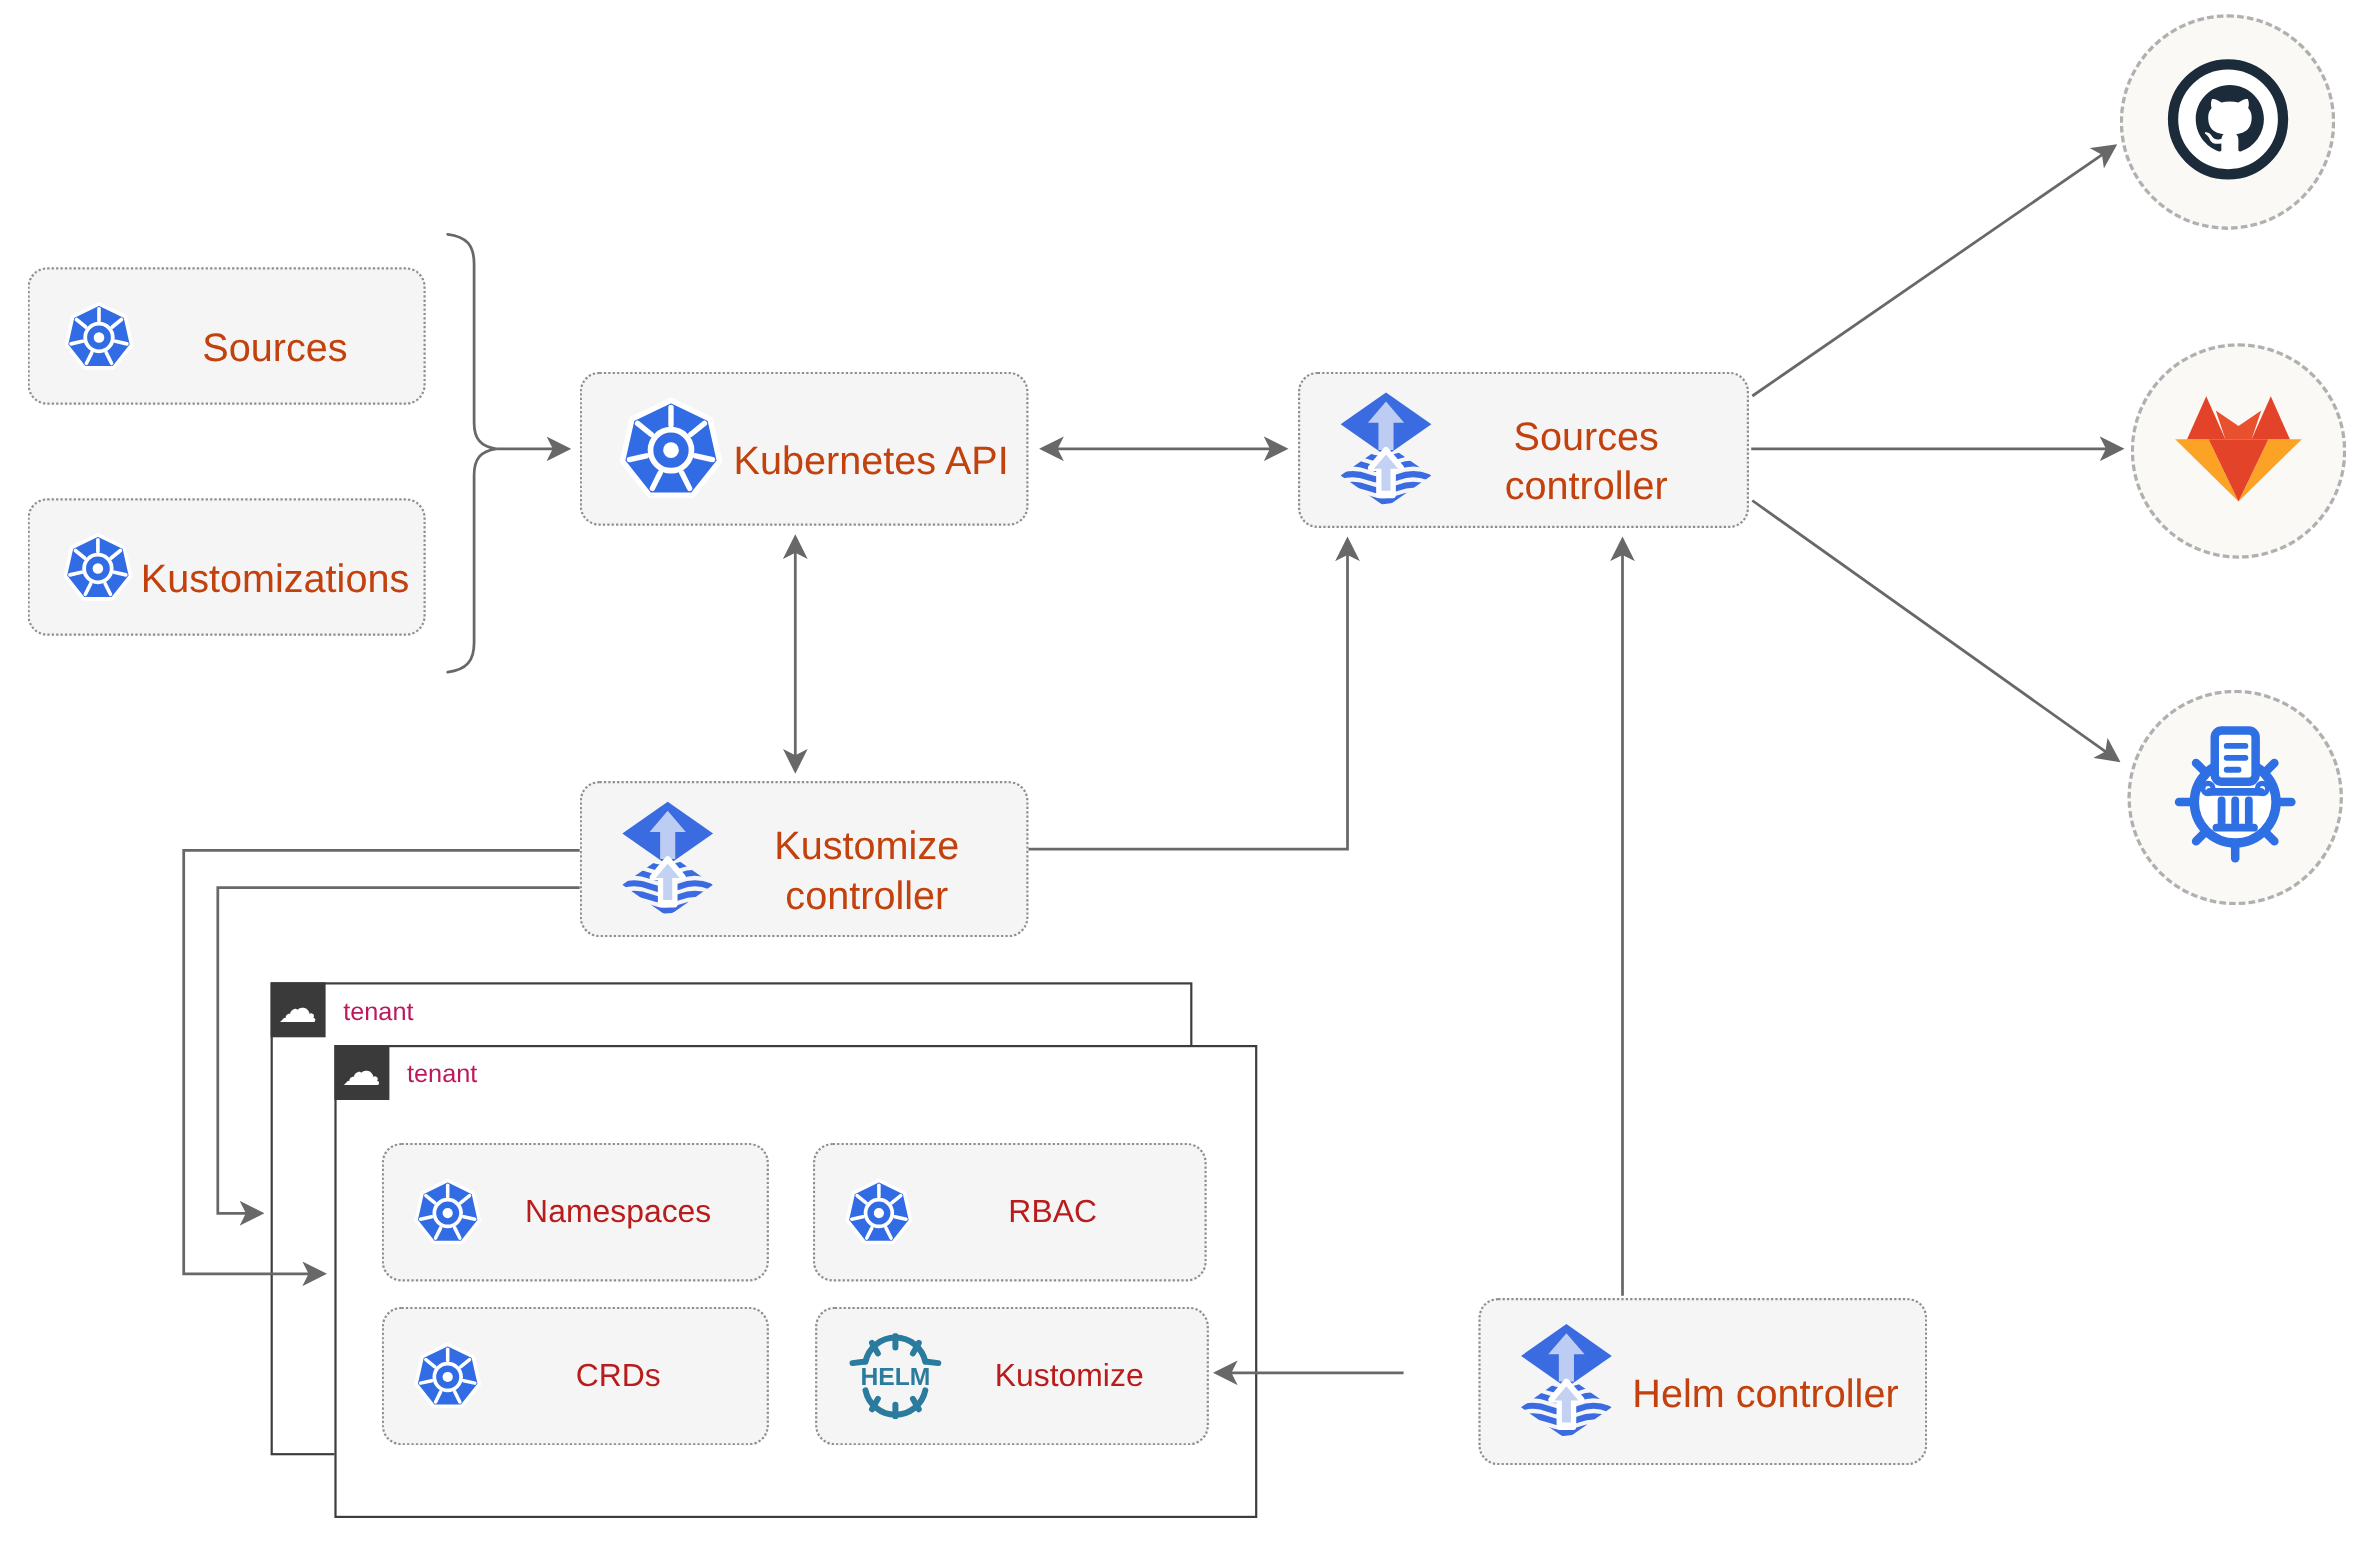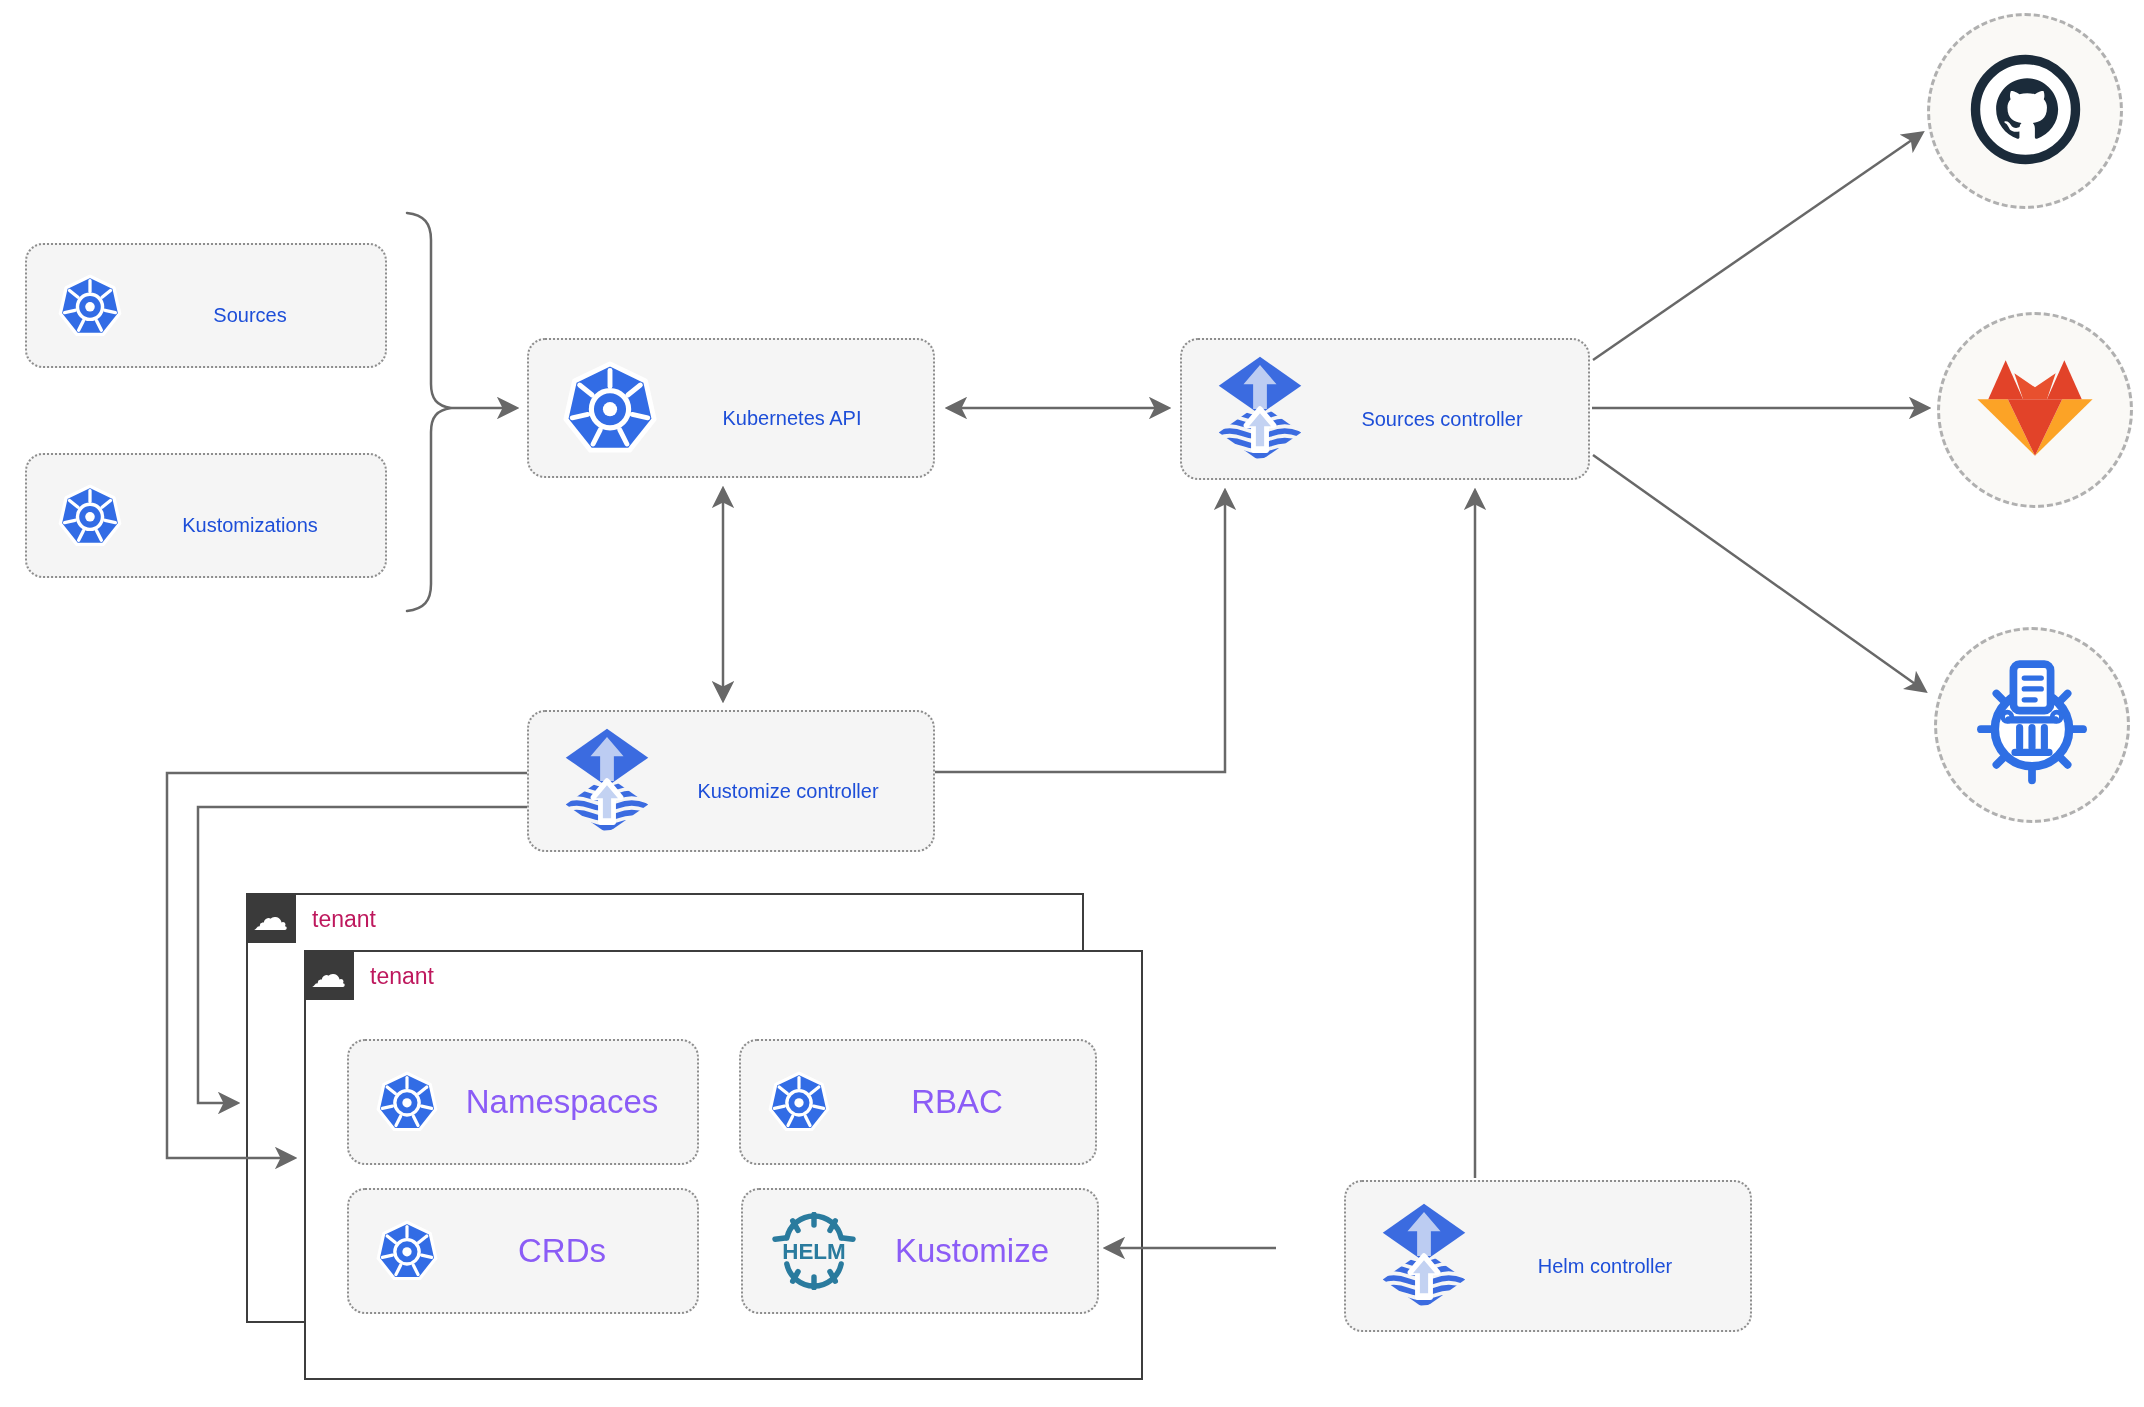--- a/index.html
+++ b/index.html
@@ -3,21 +3,21 @@
 <meta charset="utf-8">
 <style>
   html,body{margin:0;padding:0;background:#ffffff;}
   #canvas{position:relative;width:2144px;height:1407px;background:#ffffff;overflow:hidden;
           font-family:"Liberation Sans","DejaVu Sans",sans-serif;}
 
   
   .node{position:absolute;box-sizing:border-box;background:#f5f5f5;
         border:2.5px dotted #8d8d8d;border-radius:18px;
         display:flex;align-items:center;z-index:5;}
-  .node .label{flex:1;text-align:center;font-size:20px;color:#1d4ed8;line-height:1.25;padding:0 14px 0 6px;margin-top:20px;}
+  .node .label{flex:1;text-align:center;font-size:36px;color:#c2410c;line-height:1.25;padding:0 14px 0 6px;margin-top:20px;}
   .node .icon{flex:none;display:flex;align-items:center;justify-content:center;}
 
   #sources{left:25px;top:243px;width:362px;height:125px;}
   #kustomizations{left:25px;top:453px;width:362px;height:125px;justify-content:center;}
   #k8s-api{left:527px;top:338px;width:408px;height:140px;}
   #source-controller{left:1180px;top:338px;width:410px;height:142px;}
   #kustomize-controller{left:527px;top:710px;width:408px;height:142px;}
   #helm-controller{left:1344px;top:1180px;width:408px;height:152px;}
 
   #sources .icon,#kustomizations .icon{margin-left:30px;}
@@ -28,21 +28,21 @@
   .tenant{position:absolute;box-sizing:border-box;background:#ffffff;border:2.5px solid #3d3d3d;}
   #tenant-back{left:246px;top:893px;width:838px;height:430px;z-index:1;}
   #tenant-front{left:304px;top:950px;width:839px;height:430px;z-index:2;}
   .tenant .badge{position:absolute;left:-2.5px;top:-2.5px;width:50px;height:50px;background:#3a3a3a;
                  display:flex;align-items:center;justify-content:center;}
   .tenant .badge .cloud{color:#ffffff;font-size:36px;line-height:1;font-family:"DejaVu Sans",sans-serif;}
   .tenant .group-label{position:absolute;left:64px;top:11px;font-size:23px;color:#be185d;}
 
   .inner-node{position:absolute;box-sizing:border-box;background:#f5f5f5;
               border:2.5px dotted #8d8d8d;border-radius:18px;display:flex;align-items:center;}
-  .inner-node .label{flex:1;text-align:center;font-size:33px;color:#8b5cf6;padding-right:12px;}
+  .inner-node .label{flex:1;text-align:center;font-size:29px;color:#b91c1c;padding-right:12px;}
   .inner-node .icon{flex:none;margin-left:26px;display:flex;align-items:flex-start;}
   #namespaces{left:41px;top:87px;width:352px;height:126px;}
   #rbac{left:433px;top:87px;width:358px;height:126px;}
   #crds{left:41px;top:236px;width:352px;height:126px;}
   #releases{left:435px;top:236px;width:358px;height:126px;}
 
   
   .remote{position:absolute;width:196px;height:196px;border-radius:50%;
           border:3px dashed #b0b0b0;background:#faf9f6;box-sizing:border-box;
           display:flex;align-items:center;justify-content:center;z-index:3;}

